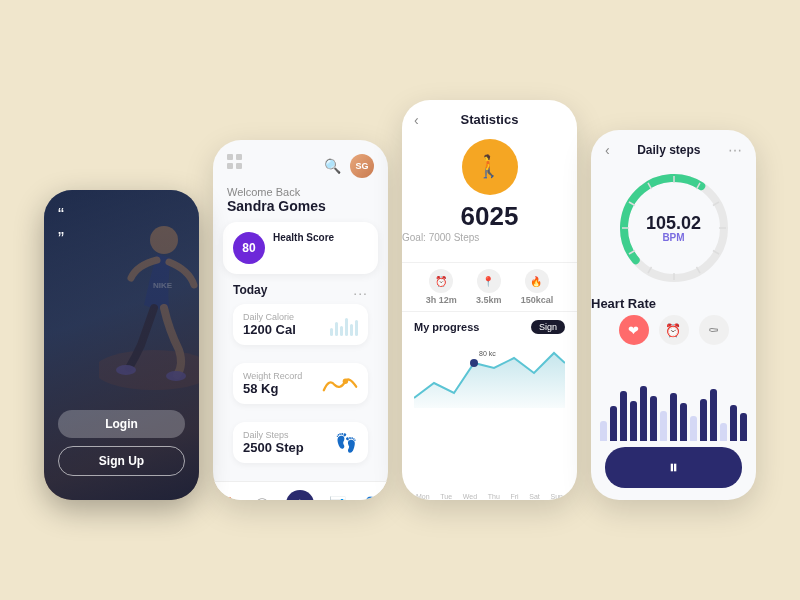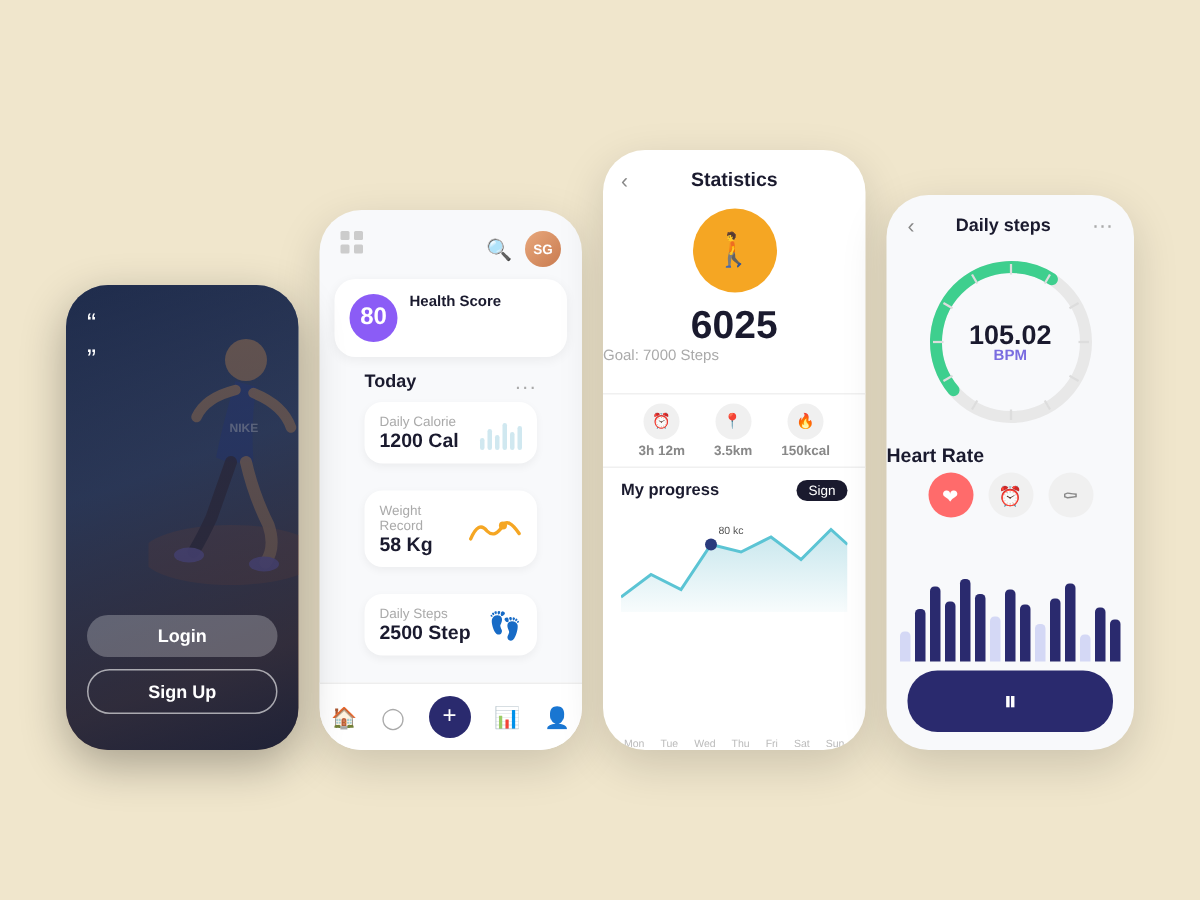--- a/index.html
+++ b/index.html
@@ -167,43 +167,43 @@
       padding: 10px;
       box-shadow: 0 2px 8px rgba(0,0,0,0.06);
       display: flex;
       gap: 8px;
       align-items: flex-start;
     }
     .health-score-badge {
       min-width: 32px;
       height: 32px;
       border-radius: 50%;
-      background: #8b5cf6;
-      display: flex;
-      align-items: center;
-      justify-content: center;
-      font-size: 16px;
+      background: #6d28d9;
+      display: flex;
+      align-items: center;
+      justify-content: center;
+      font-size: 12px;
       color: white;
       font-weight: bold;
     }
     .health-card-text {
       flex: 1;
     }
     .health-title {
       font-size: 10px;
       font-weight: 700;
       color: #1a1a2e;
     }
     .health-desc {
       font-size: 8px;
       color: #aaa;
       line-height: 1.3;
     }
     .today-section {
-      padding: 0 30px;
+      padding: 0 20px;
       flex: 1;
     }
     .today-header {
       display: flex;
       justify-content: space-between;
       align-items: center;
       margin-bottom: 6px;
     }
     .today-label {
       font-size: 12px;
@@ -571,20 +571,24 @@
       <div class="icon-grid">
         <span></span>
           <span></span>
           <span></span>
           <span></span>
       </div>
       <div class="screen2-header-icons">
         <span class="icon-search">🔍</span>
         <div class="avatar-circle">SG</div>
       </div>
+    </div>
+    <div class="screen2-welcome">
+      <div class="welcome-text">Welcome Back</div>
+      <div class="user-name">Sandra Gomes</div>
     </div>
     <div class="health-card">
       <div class="health-score-badge">80</div>
       <div class="health-card-text">
         <div class="health-title">Health Score</div>
       </div>
     </div>
     <div class="today-section">
       <div class="today-header">
         <span class="today-label">Today</span>

